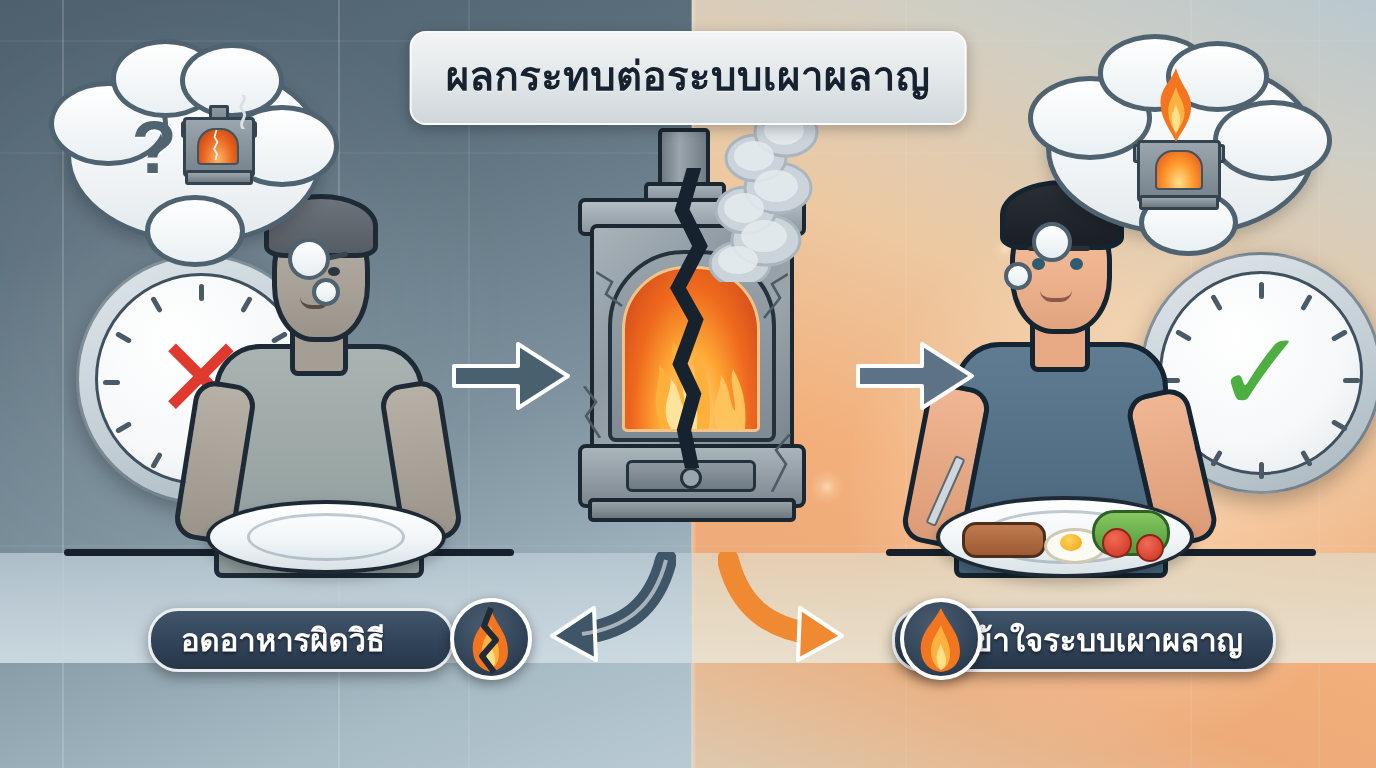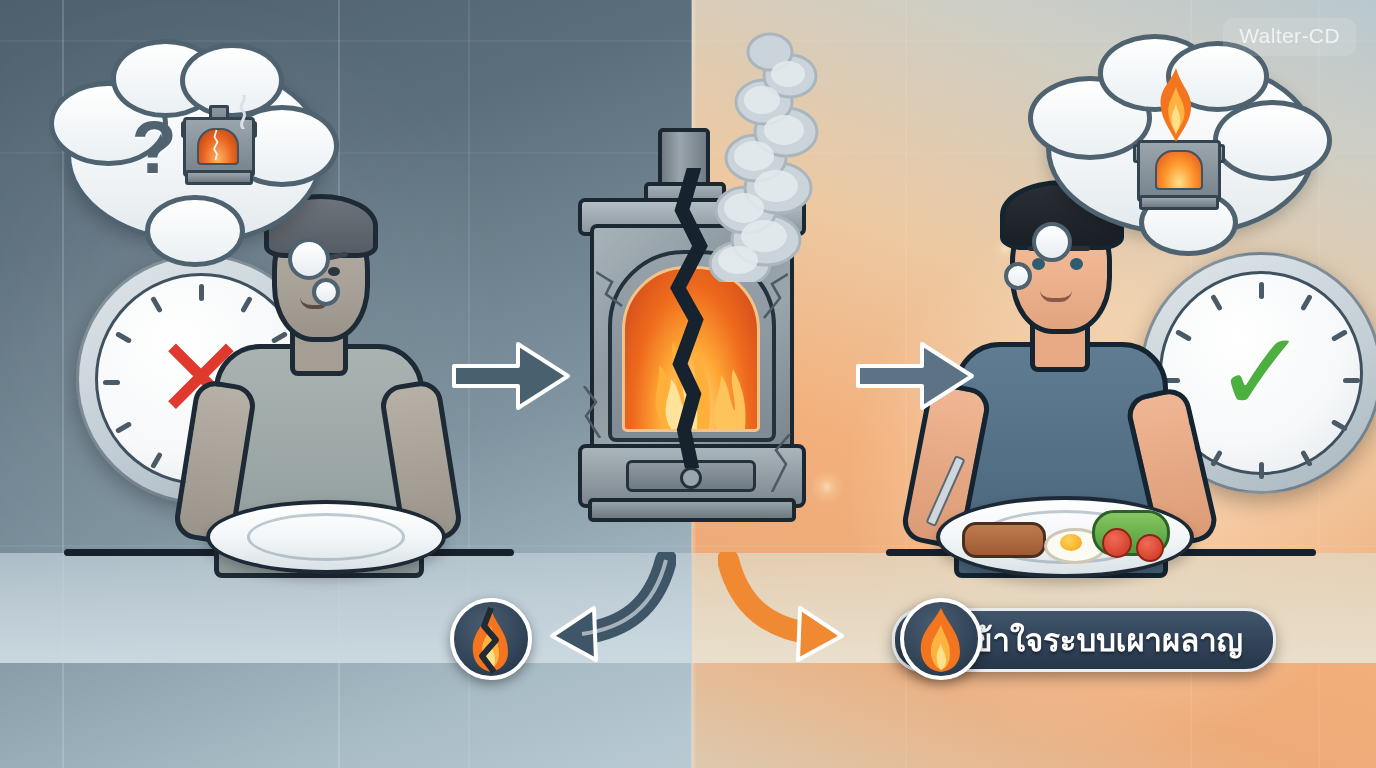--- a/index.html
+++ b/index.html
@@ -228,22 +228,22 @@
   <div class="glow" style="left:1248px;top:396px;width:78px;height:78px;"></div>
   <div class="glow" style="left:1168px;top:470px;width:30px;height:30px;opacity:.8;"></div>
   <div class="glow" style="left:810px;top:470px;width:34px;height:34px;opacity:.55;"></div>
   <div class="glow" style="left:992px;top:236px;width:26px;height:26px;opacity:.5;"></div>
 
   <div class="floor-left"></div>
   <div class="floor-right"></div>
   <div class="table-line" style="left:64px;bottom:212px;width:450px;"></div>
   <div class="table-line" style="right:60px;bottom:212px;width:430px;"></div>
 
-
-  <div class="watermark">Walter-CD</div>
+  <div class="title-badge">ผลกระทบต่อระบบเผาผลาญ</div>
+
 
   <div class="bubble" style="left:66px;top:62px;width:248px;height:172px;">
     <div class="cloud">
       <span class="lobe" style="width:40%;height:40%;left:16%;top:-16%;"></span>
       <span class="lobe" style="width:38%;height:38%;right:14%;top:-14%;"></span>
       <span class="lobe" style="width:36%;height:36%;left:30%;bottom:-16%;"></span>
     </div>
     <div class="bubble-inner">
       <span class="qmark">?</span>
       <div class="mini-stove">
@@ -464,20 +464,23 @@
   <svg class="arrow" style="left:516px;top:552px;width:160px;height:110px;" viewBox="0 0 160 110">
     <path d="M150 8 C138 56 108 76 66 82" stroke="#3f5668" stroke-width="22" fill="none" stroke-linecap="round"></path>
     <path d="M78 56 L36 84 L80 108 Z" fill="#3f5668" stroke="#ffffff" stroke-width="4" stroke-linejoin="round"></path>
     <path d="M150 8 C138 56 108 76 66 82" stroke="#ffffff" stroke-width="4" fill="none" opacity=".55"></path>
   </svg>
   <svg class="arrow" style="left:718px;top:552px;width:160px;height:110px;" viewBox="0 0 160 110">
     <path d="M10 8 C22 56 52 76 94 82" stroke="#ef8a33" stroke-width="22" fill="none" stroke-linecap="round"></path>
     <path d="M82 56 L124 84 L80 108 Z" fill="#ef8a33" stroke="#ffffff" stroke-width="4" stroke-linejoin="round"></path>
   </svg>
 
+  <div class="pill pill-left">
+    <span>อดอาหารผิดวิธี</span>
+  </div>
   <div class="pill-icon left">
     <svg viewBox="0 0 74 74" width="74" height="74">
       <path d="M37 8 C29 24 17 32 19 50 C20 62 28 68 37 70 C46 68 54 62 54 50 C54 32 44 25 37 8 Z" fill="#f4751f"></path>
       <path d="M37 24 C32 36 27 40 28 52 C29 60 33 65 37 67 C41 65 45 60 45 52 C45 40 40 36 37 24 Z" fill="#ffb23f"></path>
       <path d="M37 42 C34 50 32 53 33 58 C34 63 35 65 37 67 C39 65 41 63 41 58 C41 52 38 49 37 42 Z" fill="#ffe08a"></path>
       <path d="M37 6 L30 24 L42 38 L28 54 L40 70" stroke="#202b36" stroke-width="6" fill="none" stroke-linejoin="round"></path>
     </svg>
   </div>
 
   <div class="pill pill-right">

